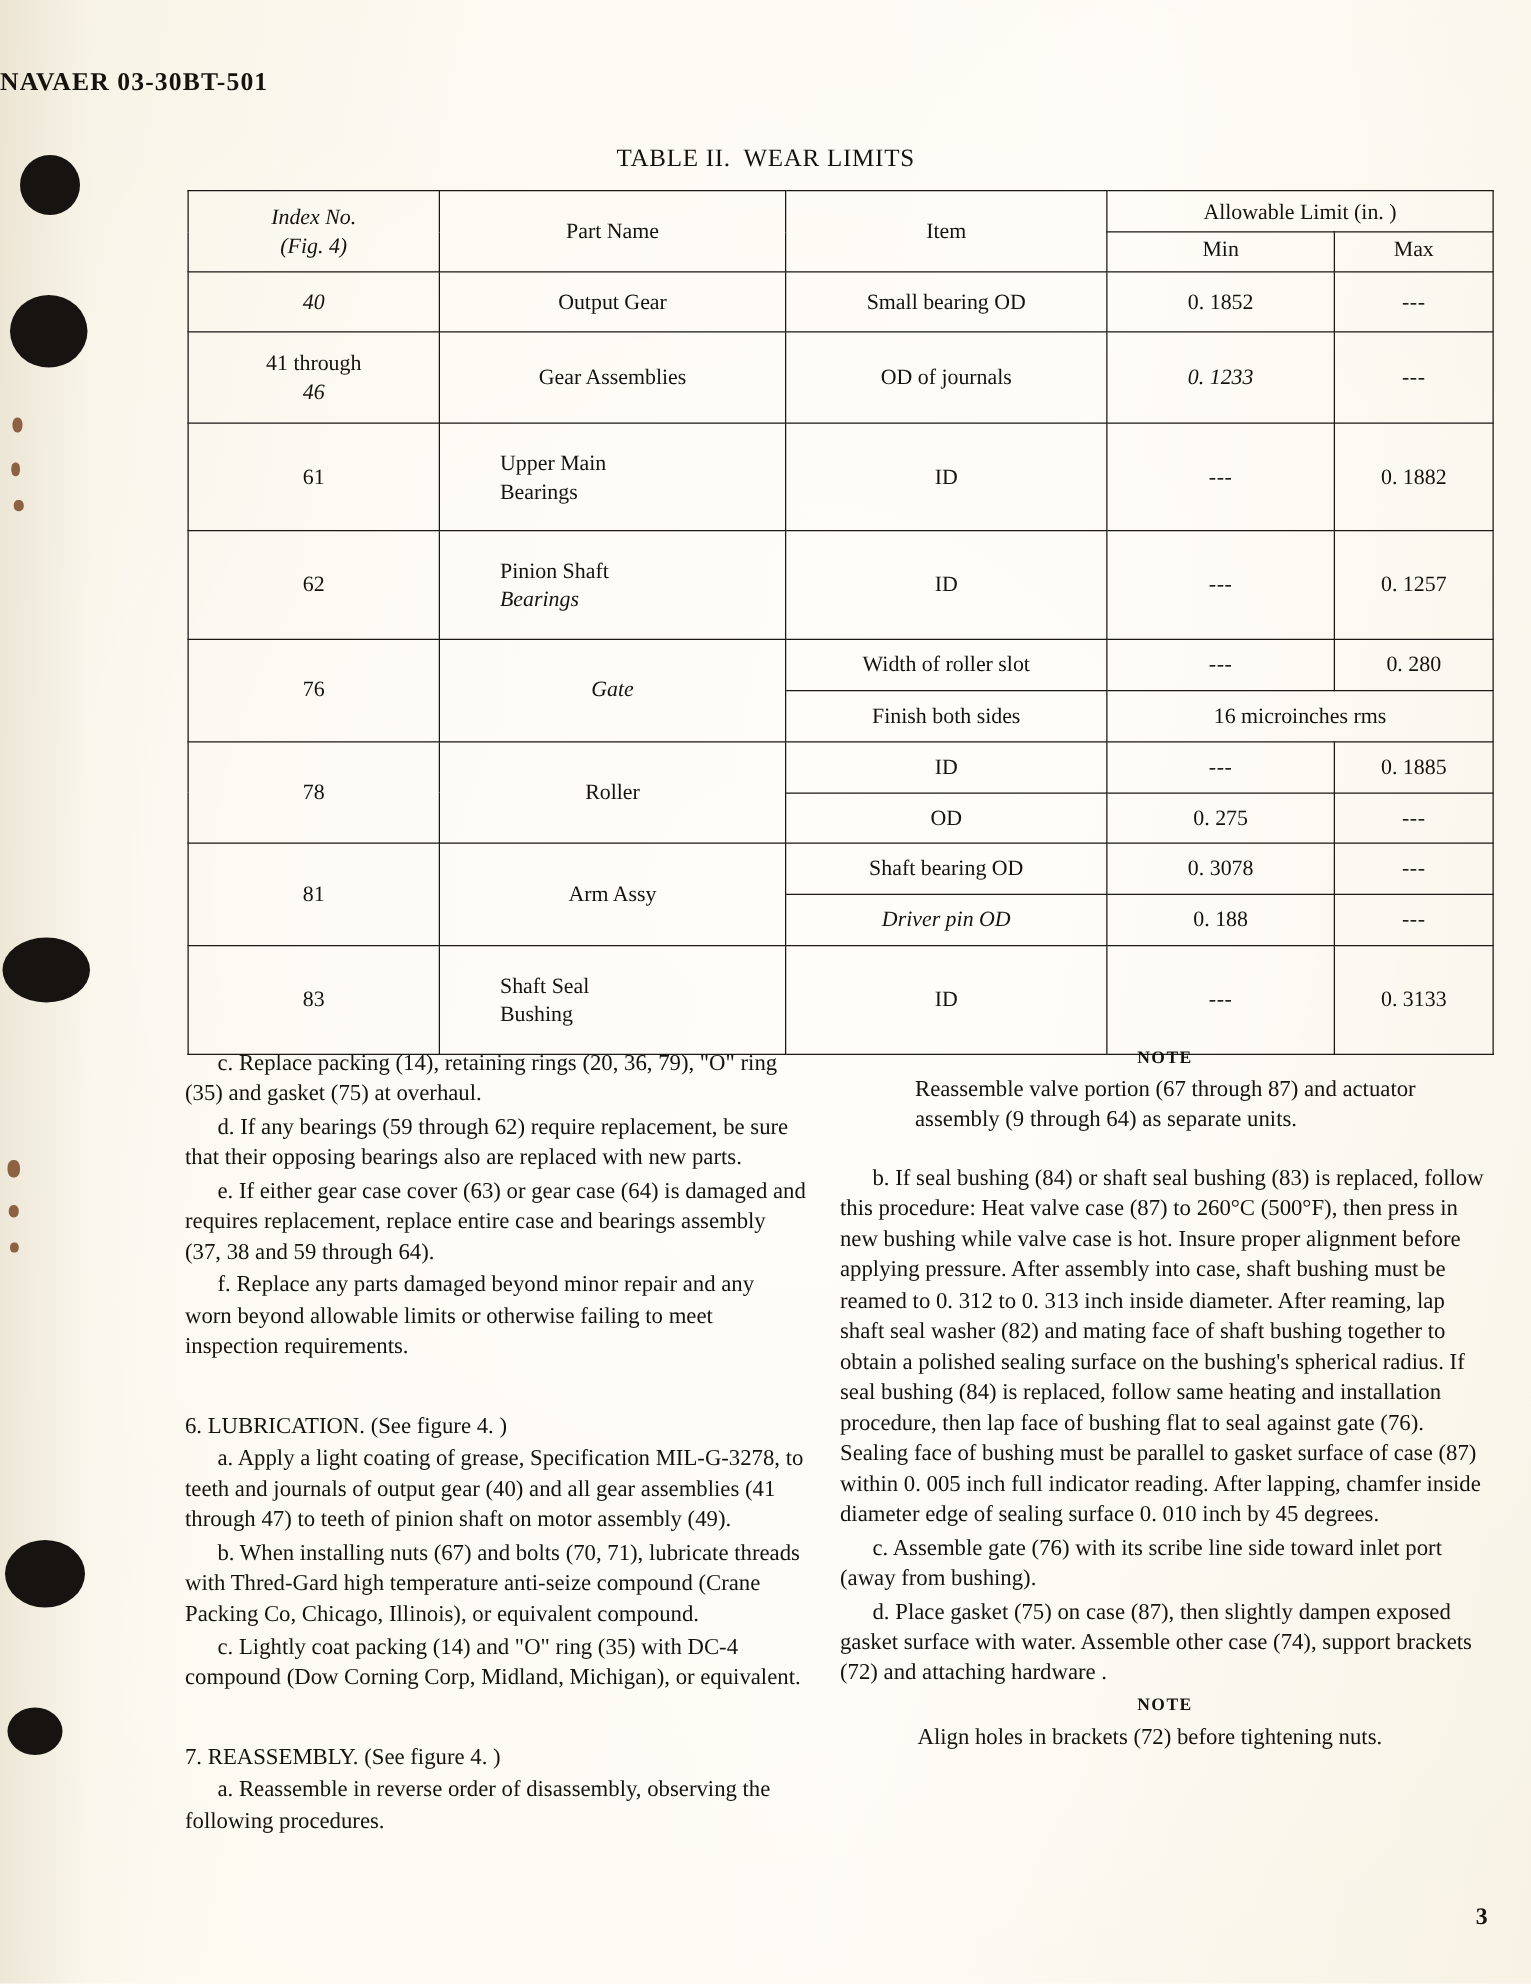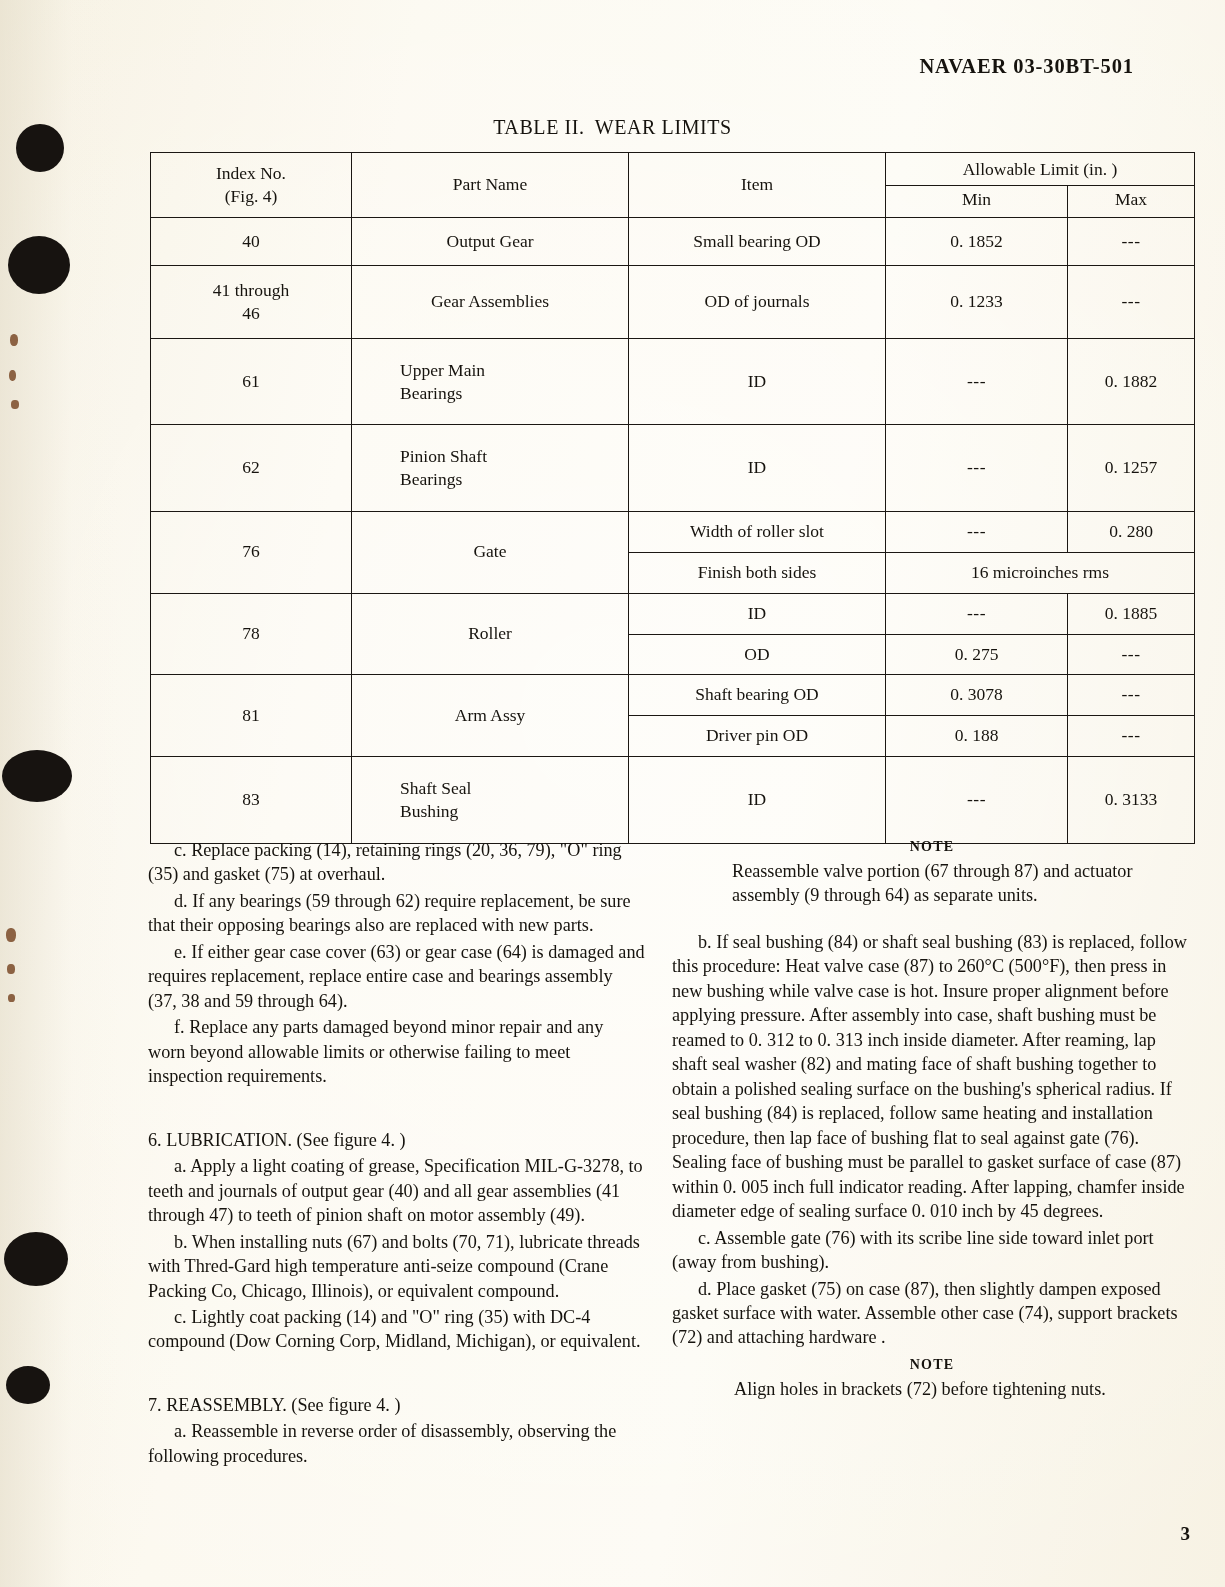--- a/index.html
+++ b/index.html
@@ -48,21 +48,21 @@
     border-radius: 45%;
     opacity: .85;
   }
 
   
   .doc-number {
     position: absolute;
     top: 55px;
     left: 0;
     width: 1134px;
-    text-align: right;
+    text-align: left;
     font-size: 20.5px;
     letter-spacing: .9px;
     font-weight: 600;
   }
   .table-title {
     position: absolute;
     top: 116px;
     left: 0;
     width: 1225px;
     text-align: center;
@@ -92,21 +92,21 @@
   .cell-pad { padding: 9px 4px; line-height: 1.25; }
   .hdr-span { padding: 6px 4px 5px; }
   .hdr-sub { padding: 3px 4px 6px; }
   .idx-col   { width: 201px; }
   .part-col  { width: 277px; }
   .item-col  { width: 257px; }
   .min-col   { width: 182px; }
   .max-col   { width: 127px; }
   .row-tall .cell-pad { padding-top: 20px; padding-bottom: 20px; }
   .row-short .cell-pad { padding-top: 13px; padding-bottom: 13px; }
-  .ital { }
+  .ital { font-style: italic; }
   .two-line { line-height: 1.3; }
 
   
   .col {
     position: absolute;
     font-size: 18.2px;
     line-height: 1.345;
     text-align: left;
   }
   .col-left  { left: 148px; top: 838px; width: 497px; }

